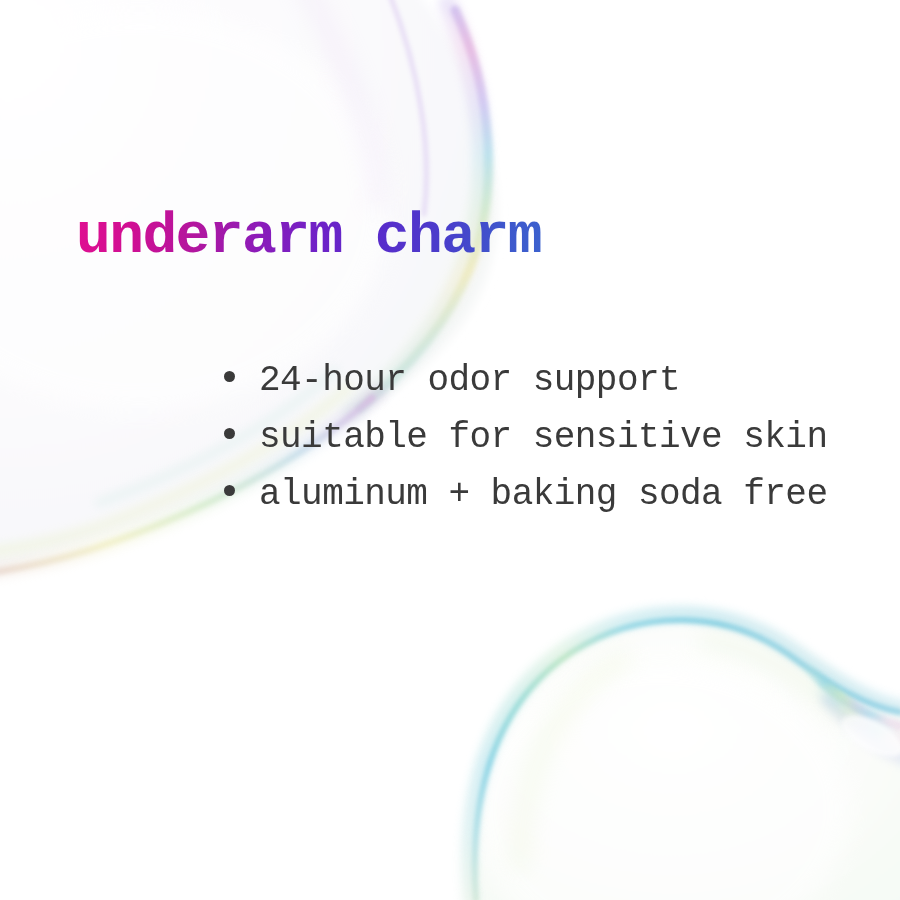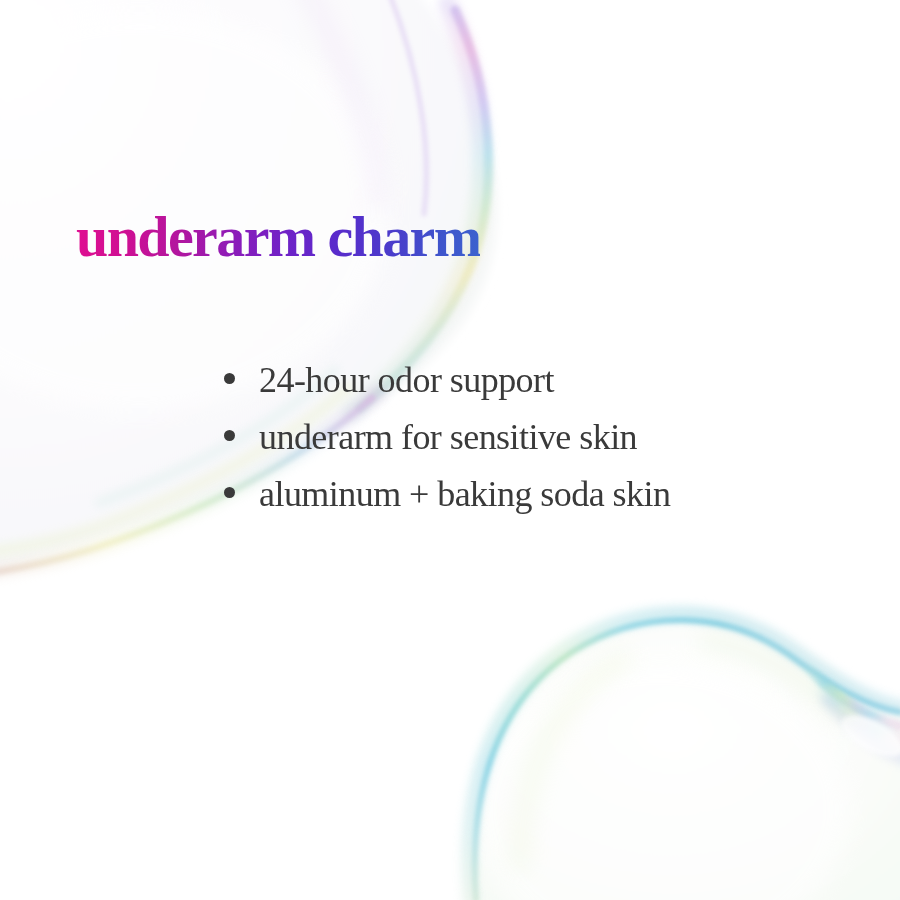--- a/index.html
+++ b/index.html
@@ -8,21 +8,21 @@
     padding: 0;
     background: #ffffff;
   }
 
   #canvas {
     position: relative;
     width: 900px;
     height: 900px;
     background: #ffffff;
     overflow: hidden;
-    font-family: Liberation Serif, serif;
+    font-family: Liberation Mono, monospace;
     -webkit-font-smoothing: antialiased;
   }
 
   
   .bubble-layer {
     position: absolute;
     inset: 0;
     width: 900px;
     height: 900px;
     pointer-events: none;
@@ -236,21 +236,21 @@
 
   <h1 class="headline">underarm charm</h1>
 
   <ul class="feature-list">
     <li class="feature-item">
       <span class="bullet-dot"></span>
       <span class="feature-text">24-hour odor support</span>
     </li>
     <li class="feature-item">
       <span class="bullet-dot"></span>
-      <span class="feature-text">underarm for sensitive skin</span>
+      <span class="feature-text">suitable for sensitive skin</span>
     </li>
     <li class="feature-item">
       <span class="bullet-dot"></span>
-      <span class="feature-text">aluminum + baking soda skin</span>
+      <span class="feature-text">aluminum + baking soda free</span>
     </li>
   </ul>
 
 </div>
 
 </body></html>

